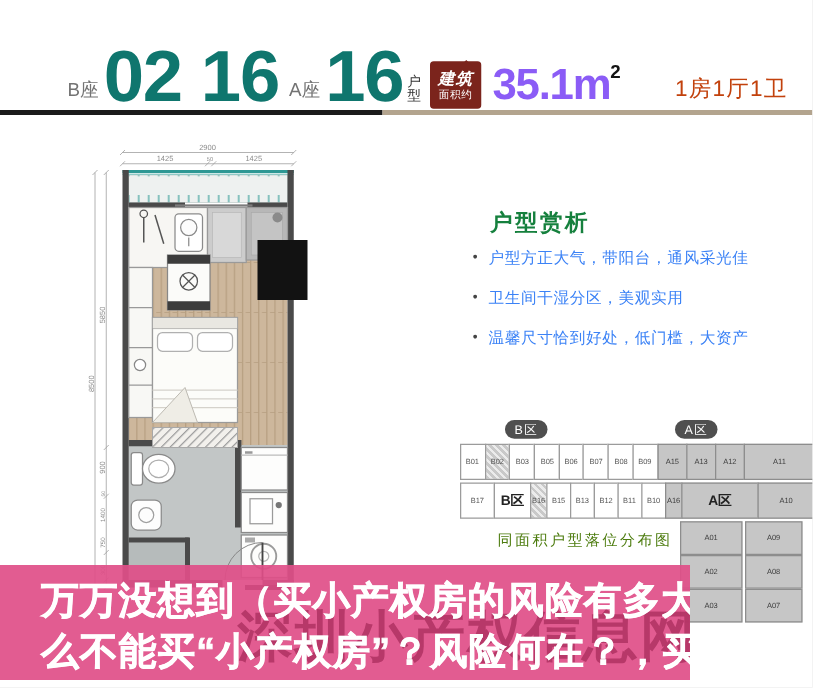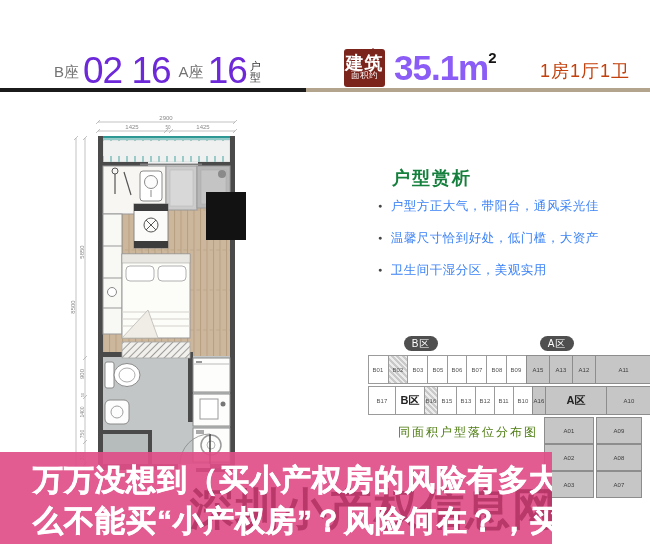--- a/index.html
+++ b/index.html
@@ -2,27 +2,27 @@
 <html><head>
 <meta charset="utf-8">
 <style>
   html,body{margin:0;padding:0;background:#e9e9e9;}
   .page{position:relative;width:650px;height:550px;background:#ffffff;overflow:hidden;
         font-family:"Liberation Sans","DejaVu Sans",sans-serif;}
   
   .title-row{position:absolute;left:46px;top:46px;height:40px;display:flex;align-items:flex-end;}
   .brand{font-size:21px;color:#4a4a4a;letter-spacing:3px;padding-bottom:3px;}
   .tw{font-size:15px;color:#737373;padding:0 2px 4px 8px;}
-  .bignum{font-size:37px;font-weight:400;color:#6d28d9;line-height:0.82;letter-spacing:-1px;padding-left:2px;}
+  .bignum{font-size:58px;font-weight:700;color:#0f766e;line-height:0.82;letter-spacing:-1px;padding-left:2px;}
   .stack{width:14px;font-size:11px;line-height:11px;color:#333;margin:0 0 3px 3px;word-break:break-all;}
   .area-group{position:absolute;left:344px;top:48px;display:flex;align-items:center;}
   .badge{position:relative;width:41px;height:38px;background:#7b241c;border-radius:3px;color:#fff;
          display:flex;flex-direction:column;align-items:center;justify-content:center;}
   .badge:before{content:"";position:absolute;top:-6px;right:7px;border:5px solid transparent;border-bottom-color:#7b241c;}
-  .badge .b1{font-size:18px;font-weight:700;line-height:14px;letter-spacing:1px;}
+  .badge .b1{font-size:13px;font-weight:700;line-height:14px;letter-spacing:1px;font-style:italic;}
   .badge .b2{font-size:8.5px;line-height:10px;letter-spacing:0.5px;}
   .area-val{font-size:35px;font-weight:900;color:#8b5cf6;margin-left:9px;letter-spacing:-1px;text-align:center;}
   .area-sup{font-size:15px;font-weight:700;color:#141414;position:relative;top:-11px;}
   .rooms{position:absolute;left:540px;top:59px;width:100px;font-size:18px;color:#c2410c;letter-spacing:1px;}
   .separator{position:absolute;left:0;top:88px;width:650px;height:4px;font-size:0;}
   .sep-black{display:inline-block;width:47%;height:4px;background:#1b1b1b;}
   .sep-tan{display:inline-block;width:53%;height:4px;background:#b3a48e;}
   
   .panel-title{position:absolute;left:392px;top:166px;font-size:18px;font-weight:700;color:#15803d;letter-spacing:2px;}
   .bullets{position:absolute;left:378px;top:198px;margin:0;padding:0;list-style:none;width:260px;}
@@ -242,22 +242,22 @@
       <rect x="80" y="368" width="42" height="22" fill="#414141"></rect>
       <circle cx="90" cy="379" r="2.2" fill="#eee"></circle>
       <circle cx="99" cy="379" r="2.2" fill="#eee"></circle>
       <circle cx="108" cy="379" r="2.2" fill="#eee"></circle>
     </g>
   </svg>
 
   <div class="panel-title">户型赏析</div>
   <ul class="bullets">
     <li>户型方正大气，带阳台，通风采光佳</li>
+    <li>卫生间干湿分区，美观实用</li>
     <li>温馨尺寸恰到好处，低门槛，大资产</li>
-    <li>卫生间干湿分区，美观实用</li>
   </ul>
 
   <div class="diagram">
     <div class="pill pill-b">B区</div>
     <div class="pill pill-a">A区</div>
     <div class="drow drow1" id="diag-row1">
         <div class="dcell " style="flex: 0 0 18.7px;">
           <span class="dtxt">B01</span>
         </div>
         <div class="dcell hatch" style="flex: 0 0 18.7px;">

